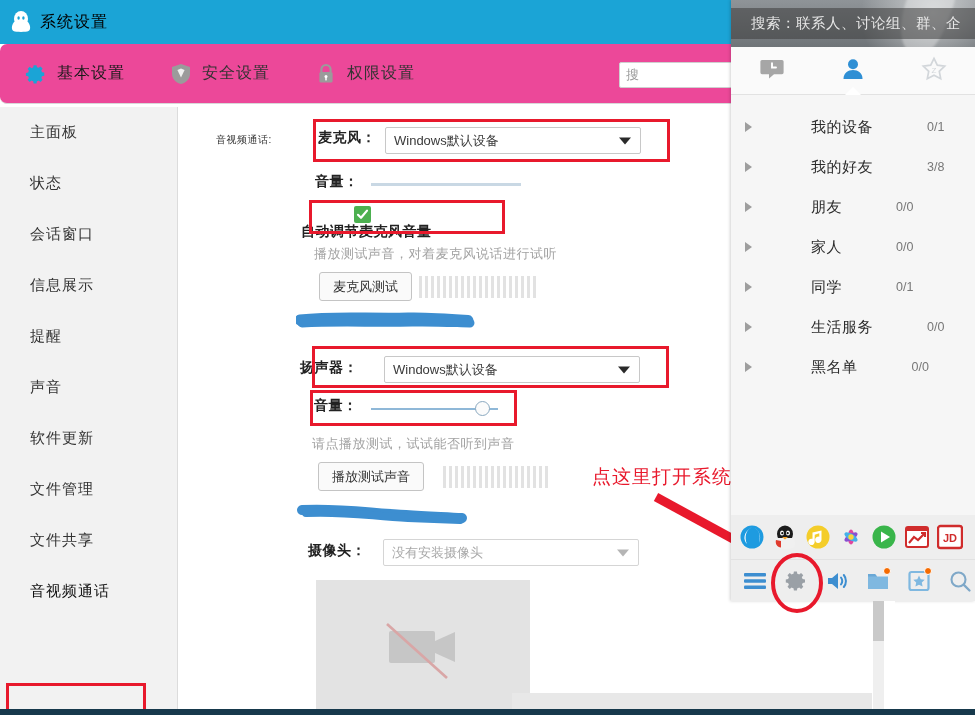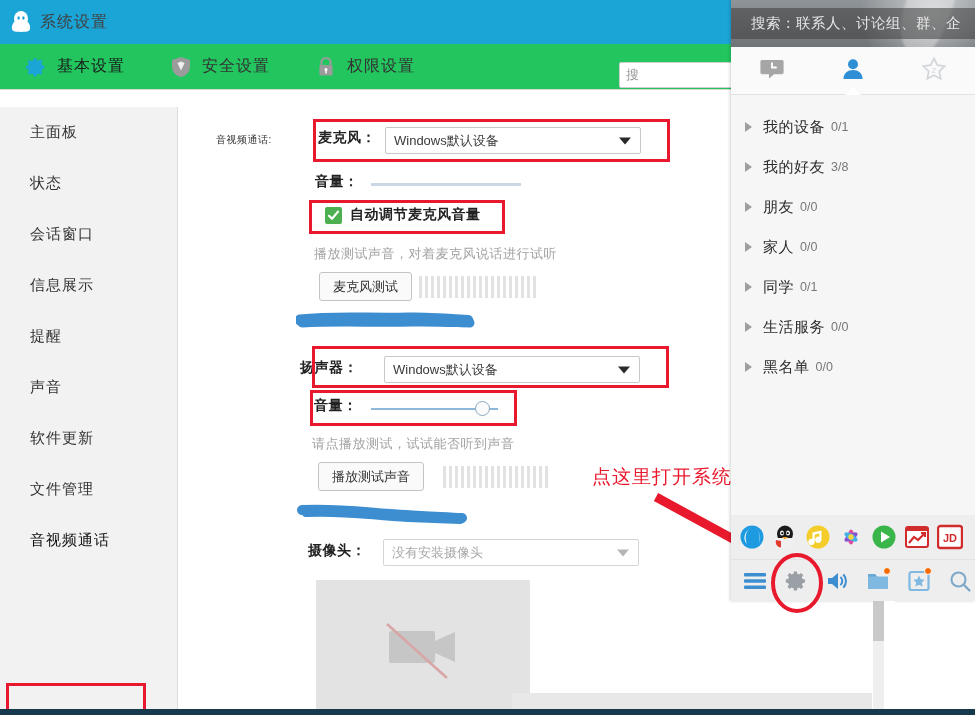--- a/index.html
+++ b/index.html
@@ -14,26 +14,26 @@
   
   #settings-window { position:absolute; left:0; top:0; width:975px; height:709px; background:#fff; }
 
   .title-bar {
     position:absolute; left:0; top:0; width:975px; height:44px;
     background:#1ba4d6;
     display:flex; align-items:center; padding-left:10px;
   }
   .qq-logo { width:22px; height:24px; position:relative; flex:0 0 auto; margin-right:8px; }
   .qq-logo svg { display:block; }
-  .title-text { color:#404040; font-size:16px; letter-spacing:1px; font-weight:400; }
+  .title-text { color:#000000; font-size:16px; letter-spacing:1px; font-weight:400; }
 
   .tab-bar {
-    position:absolute; left:0; top:44px; width:975px; height:46px;
-    background:#22c55e; border-bottom:1px solid #d8d8d8;
-    display:flex; align-items:center; padding-left:24px;
+    position:absolute; left:0; top:44px; width:975px; height:60px;
+    background:#ec4899; border-bottom:1px solid #d8d8d8;
+    display:flex; align-items:center; padding-left:24px;border-radius:7px;
   }
   .tab { display:flex; align-items:center; margin-right:44px; cursor:pointer; }
   .tab .tab-ico { width:24px; height:24px; margin-right:9px; display:flex; align-items:center; justify-content:center; }
   .tab .tab-lbl { font-size:16px; color:#333; letter-spacing:1px; }
   .tab.active .tab-lbl { color:#1b1b1b; }
 
   .search-box {
     position:absolute; right:206px; top:62px; width:150px; height:26px;
     background:#fff; border:1px solid #cfcfcf; border-radius:2px;
     display:flex; align-items:center; padding:0 6px;
@@ -165,21 +165,21 @@
     display:flex; align-items:center;
   }
   .qq-tab { flex:1; display:flex; align-items:center; justify-content:center; position:relative; height:48px; cursor:pointer; }
   .qq-tab .pointer {
     position:absolute; bottom:-1px; left:50%; transform:translateX(-50%);
     width:0; height:0; border-left:9px solid transparent; border-right:9px solid transparent;
     border-bottom:9px solid #ffffff;
   }
   .qq-list { position:absolute; left:0; top:95px; width:244px; bottom:86px; background:#f6f6f6; padding-top:12px; }
   .qq-group {
-    height:40px; display:flex; align-items:center; padding-left:14px; cursor:pointer;
+    height:40px; display:flex; align-items:center; padding-left:14px; cursor:pointer;gap:48px;
   }
   .qq-group .arrow {
     width:0; height:0; border-top:5px solid transparent; border-bottom:5px solid transparent;
     border-left:7px solid #9e9e9e; margin-right:11px; flex:0 0 auto;
   }
   .qq-group .gname { font-size:15px; color:#2d2d2d; letter-spacing:0.5px; }
   .qq-group .gcount { font-size:12.5px; color:#777; margin-left:6px; }
 
   .qq-apps {
     position:absolute; left:0; bottom:42px; width:244px; height:44px;
@@ -279,20 +279,23 @@
         </div>
       <div class="side-item">
           <span>声音</span>
         </div>
       <div class="side-item">
           <span>软件更新</span>
         </div>
       <div class="side-item">
           <span>文件管理</span>
         </div>
+      <div class="side-item">
+          <span>文件共享</span>
+        </div>
       <div class="side-item selected">
           <span>音视频通话</span>
         </div>
     </div>
 
     <div class="content">
 
       <div class="row" style="left:37px; top:26px;">
         <span class="sec-label">音视频通话:</span>
       </div>
@@ -305,21 +308,21 @@
         <span class="caret"></span>
       </div>
 
       <div class="row" style="left:136px; top:66px;">
         <span class="field-label">音量：</span>
       </div>
       <div class="slider off" style="position:absolute; left:192px; top:70px; width:150px;">
         <div class="track"></div>
       </div>
 
-      <div class="checkbox-row" style="position:absolute; left:146px; top:99px;">
+      <div class="checkbox-row" style="position:absolute; left:122px; top:99px;flex-direction:column;">
         <span class="cbx">
           <svg width="13" height="13" viewBox="0 0 13 13">
               <path d="M2 6.8 L5 9.8 L11 2.6" fill="none" stroke="#fff" stroke-width="2.2" stroke-linecap="round" stroke-linejoin="round"></path>
             </svg>
         </span>
         <span class="cbx-lbl">自动调节麦克风音量</span>
       </div>
 
       <div style="position:absolute; left:135px; top:137px;">
         <span class="hint">播放测试声音，对着麦克风说话进行试听</span>

